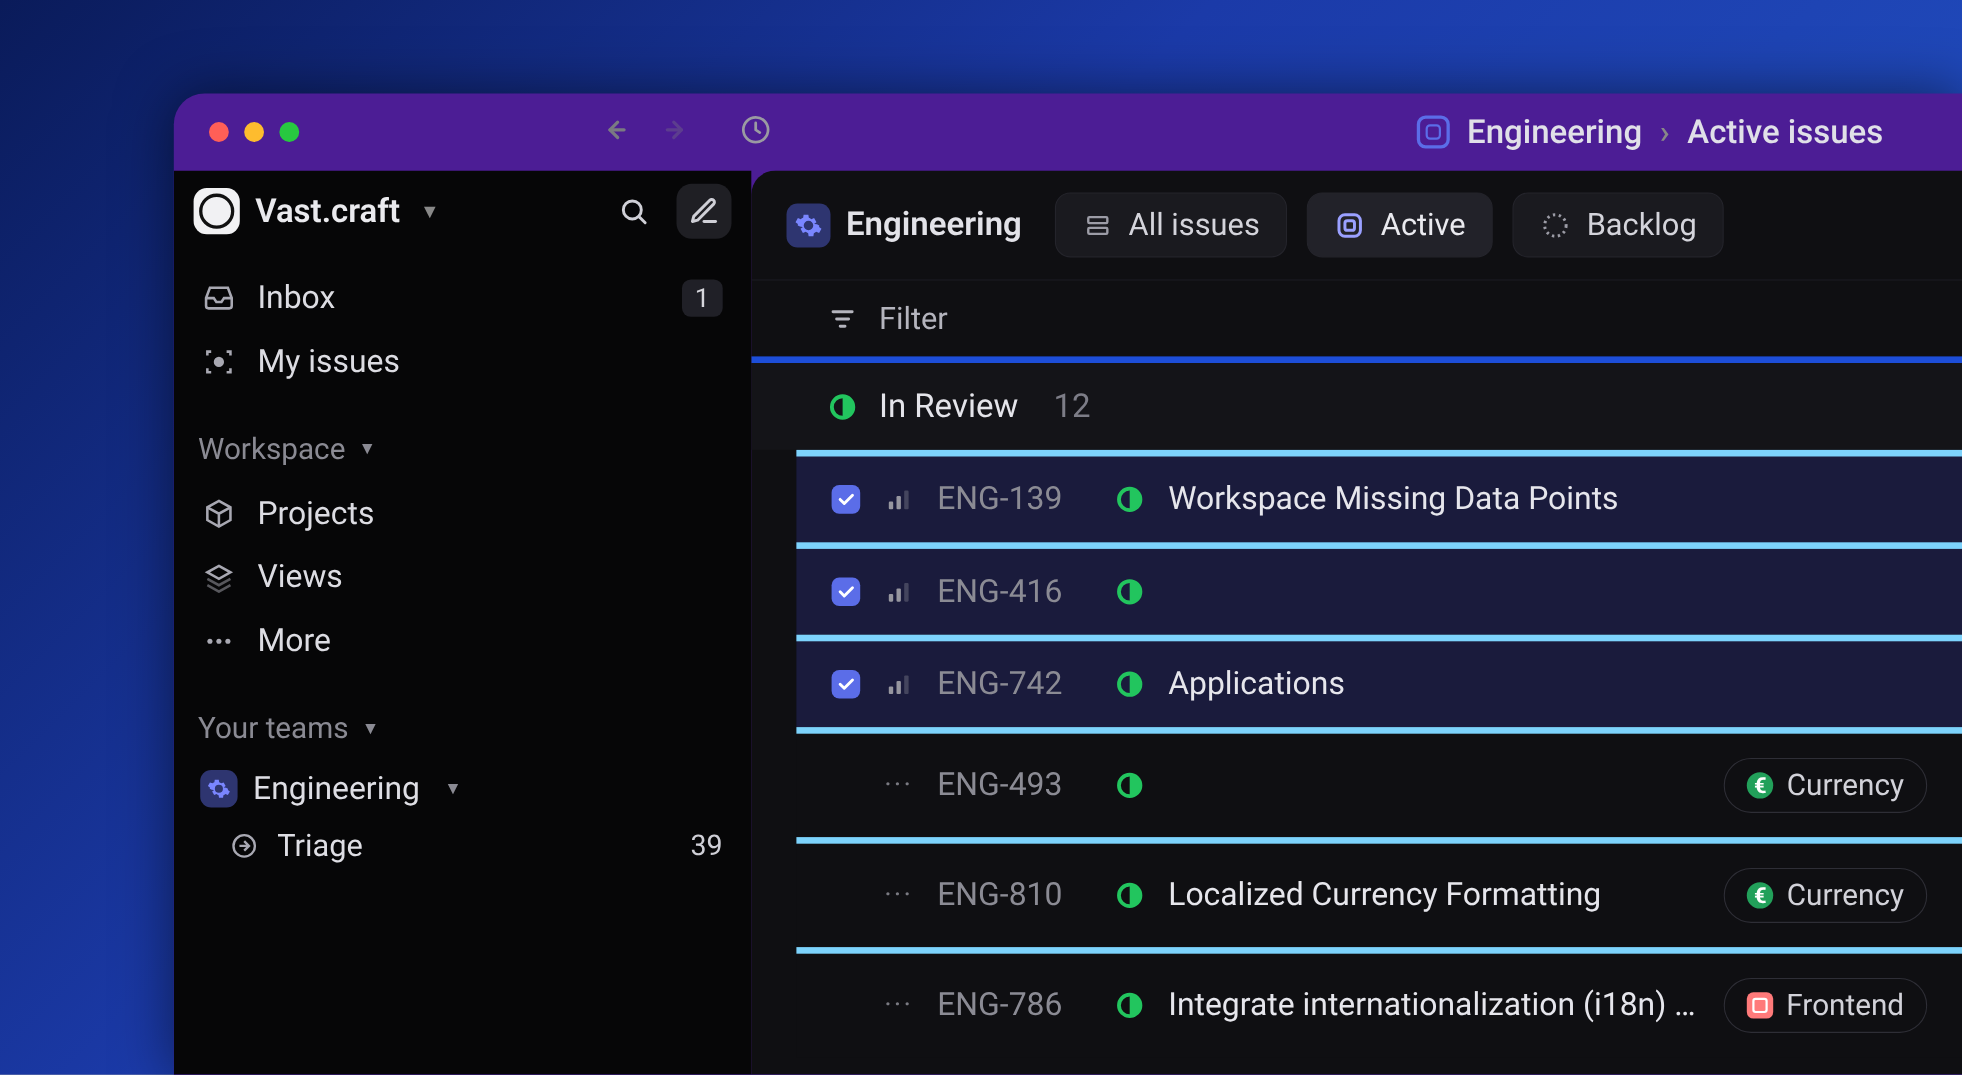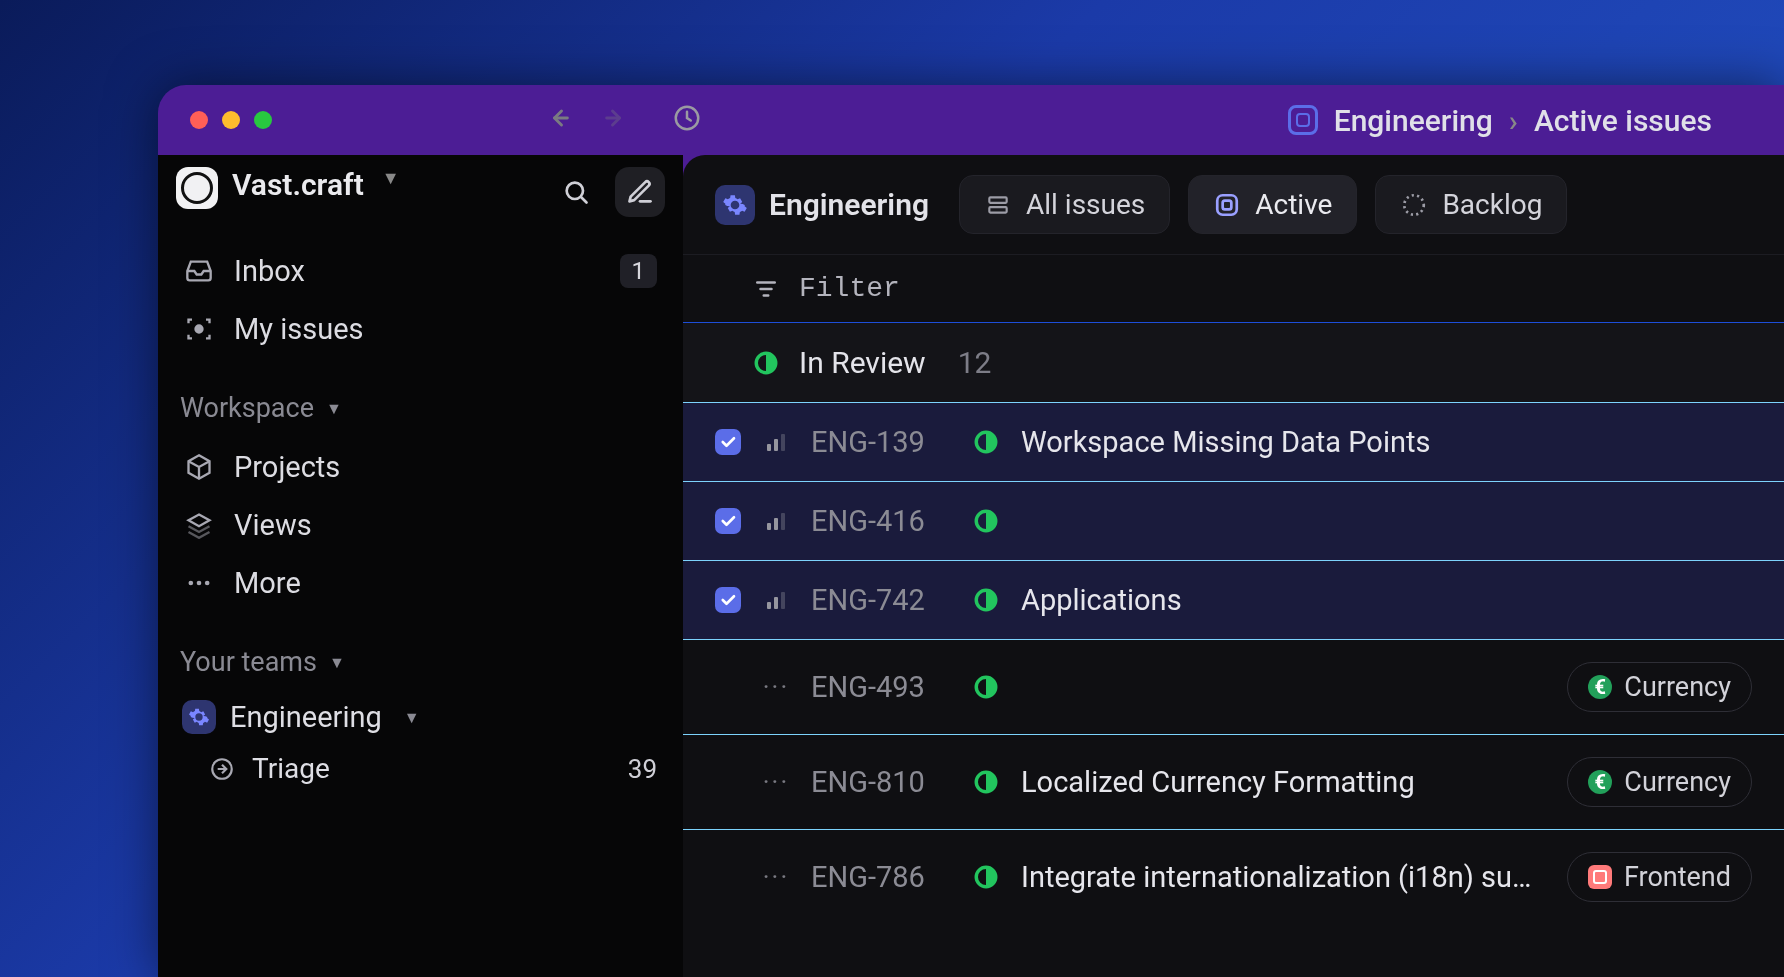--- a/index.html
+++ b/index.html
@@ -41,21 +41,21 @@
   .navarrows .fwd { opacity:.35; }
   .history-icon { margin-left:30px; color:#9a9aa2; }
   .history-icon svg { width:30px; height:30px; }
   .breadcrumb { margin-left:auto; margin-right:40px; display:flex; align-items:center; gap:16px; font-size:30px; font-weight:500; color:#e0e0e8; }
   .breadcrumb .sep { color:#888; }
   .bc-icon { width:30px; height:30px; border:3px solid #5b6de8; border-radius:8px; position:relative; }
   .bc-icon::after { content:""; position:absolute; inset:5px; border:2.5px solid #5b6de8; border-radius:4px; }
 
   .body { flex:1; display:flex; overflow:hidden; }
   .sidebar { width:525px; background:#060607; display:flex; flex-direction:column; padding:12px 18px; }
-  .ws-row { display:flex; gap:14px; margin-bottom:25px; }
+  .ws-row { display:flex; align-items:center; gap:14px; margin-bottom:25px; }
   .ws-logo { width:42px; height:42px; border-radius:12px; background:#f1f1f3; display:flex; align-items:center; justify-content:center; }
   .ws-logo::after { content:""; width:26px; height:26px; border:3px solid #111; border-radius:50%; }
   .ws-name { font-size:30px; font-weight:600; color:#eaeaee; }
   .ws-caret { color:#888; font-size:18px; margin-left:4px; }
   .ws-spacer { flex:1; }
   .ws-search, .ws-new { width:50px; height:50px; display:flex; align-items:center; justify-content:center; color:#cfcfd6; border-radius:14px; }
   .ws-new { background:#1f1f24; }
   .ws-search svg, .ws-new svg { width:28px; height:28px; }
 
   .nav-item { display:flex; align-items:center; gap:20px; padding:12px 8px; border-radius:10px; font-size:29px; color:#dcdce2; }
@@ -77,28 +77,28 @@
   .tabs-row { display:flex; align-items:center; gap:18px; padding:20px 32px; border-bottom:1px solid #1c1c22; }
   .team-chip { display:flex; align-items:center; gap:14px; font-size:30px; font-weight:600; color:#e2e2e8; margin-right:12px; }
   .team-chip .team-icon { width:40px; height:40px; border-radius:10px; background:#2e3570; display:flex; align-items:center; justify-content:center; }
   .team-chip .team-icon svg { width:26px; height:26px; color:#7a86ff; }
   .tab { display:flex; align-items:center; gap:14px; padding:12px 24px; border-radius:14px; background:#1a1a1f; font-size:28px; color:#d4d4db; border:1px solid #24242b; }
   .tab.active { background:#222229; color:#eaeaef; }
   .tab .icon { width:28px; height:28px; display:flex; align-items:center; justify-content:center; color:#9c9ca6; }
   .tab .icon svg { width:26px; height:26px; }
   .tab .icon.active-i { color:#9aa0ff; }
 
-  .filter-row { display:flex; align-items:center; gap:20px; padding:18px 70px; border-bottom:1px solid #1d4ed8; color:#b4b4bd; font-size:28px;font-family:Liberation Mono, monospace; }
+  .filter-row { display:flex; align-items:center; gap:20px; padding:18px 70px; border-bottom:6px solid #1d4ed8; color:#b4b4bd; font-size:28px; }
   .filter-row svg { width:26px; height:26px; }
 
   .group-header { display:flex; align-items:center; gap:20px; padding:22px 70px; background:#141418; font-size:30px; color:#e4e4ea; }
   .group-header .status { width:26px; height:26px; }
   .group-header .count { color:#7d7d87; margin-left:12px; }
 
-  .issue-row { display:flex; align-items:center; gap:22px; padding:22px 32px 22px 32px; font-size:29px; border-top:1px solid #7dd3fc; }
+  .issue-row { display:flex; align-items:center; gap:22px; padding:22px 32px 22px 32px; font-size:29px; border-top:6px solid #7dd3fc;margin-left:41px; }
   .issue-row.selected { background:#1a1b3c; }
   .issue-row:not(.selected) { background:#0f0f12; }
   .checkbox { width:26px; height:26px; border-radius:7px; background:#5b6de8; display:flex; align-items:center; justify-content:center; flex-shrink:0; }
   .checkbox.unchecked { background:transparent; border:none; }
   .checkbox svg { width:18px; height:18px; color:#fff; }
   .priority { width:26px; height:26px; display:flex; align-items:center; justify-content:center; color:#96969f; flex-shrink:0; }
   .priority svg { width:24px; height:24px; }
   .priority.dots { color:#7a7a82; letter-spacing:2px; font-size:26px; }
   .issue-id { color:#8b8b94; font-weight:450; width:140px; }
   .status-ic { width:26px; height:26px; flex-shrink:0; }

